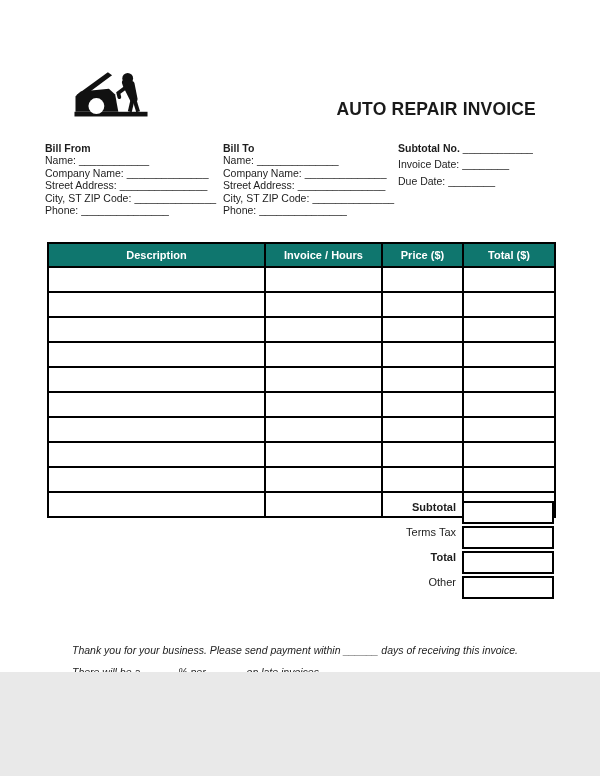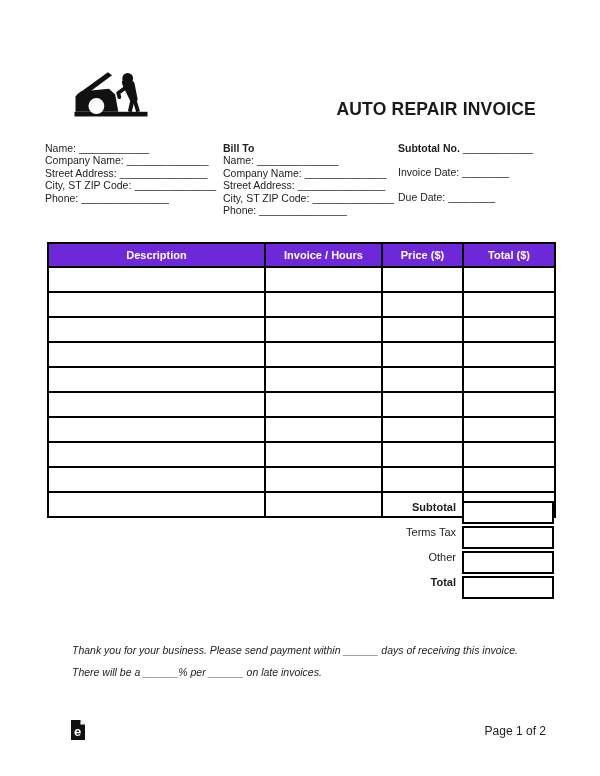--- a/index.html
+++ b/index.html
@@ -1,18 +1,18 @@
 <!DOCTYPE html>
 <html><head>
 <meta charset="utf-8">
 <style>
   html,body{margin:0;padding:0;background:#e9e9e9;}
   .page{
     position:relative;
-    width:600px;height:776px;
+    width:600px;height:672px;
     margin:0 auto;
     background:#ffffff;
     font-family:"Liberation Sans", sans-serif;
     color:#1d1d1d;
     overflow:hidden;
   }
   
   .logo{position:absolute;left:73px;top:69px;width:76px;height:48px;}
   .title{
     position:absolute;top:99px;right:64px;margin:0;
@@ -20,29 +20,29 @@
   }
   
   .col{position:absolute;top:142px;font-size:10.5px;line-height:12.4px;white-space:nowrap;}
   .col-bill-from{left:45px;}
   .col-bill-to{left:223px;}
   .col-invoice{left:398px;}
   .col-heading{font-weight:bold;}
   .f-label{margin-right:3px;}
   .f-label.bold{font-weight:bold;}
   .f-line{letter-spacing:0;}
-  .spaced{margin-top:12px;}
+  .spaced{margin-top:4px;}
   
   table.items{
     position:absolute;left:47px;top:242px;width:507px;
     border-collapse:collapse;table-layout:fixed;
   }
   table.items th, table.items td{border:2px solid #000;}
   table.items th{
-    background:#6d28d9;color:#ffffff;
+    background:#0f766e;color:#ffffff;
     font-size:11px;font-weight:bold;height:20px;padding:1px 12px;text-align:center;
   }
   table.items td{height:21px;background:#fff;}
   
   .summary{position:absolute;left:47px;top:501px;width:507px;}
   .sum-row{display:flex;justify-content:flex-end;align-items:flex-start;margin-bottom:2px;}
   .sum-label{font-size:11px;margin-right:6px;}
   .sum-label.bold{font-weight:bold;}
   .sum-box{display:block;width:88px;height:19px;border:2px solid #000;background:#fff;}
   
@@ -73,20 +73,21 @@
       <path d="M51,17 L43,23 L44,27" fill="none" stroke="#111" stroke-width="3.6" stroke-linecap="round"></path>
       <path d="M57,28 L54,41" fill="none" stroke="#111" stroke-width="3.8"></path>
       <path d="M58,28 L62,41" fill="none" stroke="#111" stroke-width="3.8"></path>
     </g>
     <circle cx="22" cy="35.5" r="7.6" fill="#fff"></circle>
   </svg>
 
   <h1 class="title">AUTO REPAIR INVOICE</h1>
 
   <div class="col col-bill-from">
+    <div class="col-heading">Bill From</div>
     <div>
       <span class="f-label">Name:</span><span class="f-line">____________</span>
     </div>
     <div>
       <span class="f-label">Company Name:</span><span class="f-line">______________</span>
     </div>
     <div>
       <span class="f-label">Street Address:</span><span class="f-line">_______________</span>
     </div>
     <div>
@@ -210,25 +211,25 @@
   <div class="summary">
     <div class="sum-row">
       <span class="sum-label bold">Subtotal</span>
       <span class="sum-box"></span>
     </div>
     <div class="sum-row">
       <span class="sum-label">Terms Tax</span>
       <span class="sum-box"></span>
     </div>
     <div class="sum-row">
+      <span class="sum-label bold">Total</span>
+      <span class="sum-box"></span>
+    </div>
+    <div class="sum-row">
       <span class="sum-label">Other</span>
-      <span class="sum-box"></span>
-    </div>
-    <div class="sum-row">
-      <span class="sum-label bold">Total</span>
       <span class="sum-box"></span>
     </div>
   </div>
 
   <div class="terms-body">Thank you for your business. Please send payment within ______ days of receiving this invoice. There will be a ______% per ______ on late invoices.</div>
 
   <svg class="footer-logo" viewBox="0 0 16 22" aria-hidden="true">
     <path d="M1,1 h9.5 l4.5,4.5 V21 H1 Z" fill="#111"></path>
     <path d="M10.5,1 l4.5,4.5 h-4.5 Z" fill="#fff"></path>
     <text x="4" y="16.5" fill="#fff" font-size="13" font-weight="bold" font-family="Liberation Sans, sans-serif">e</text>

